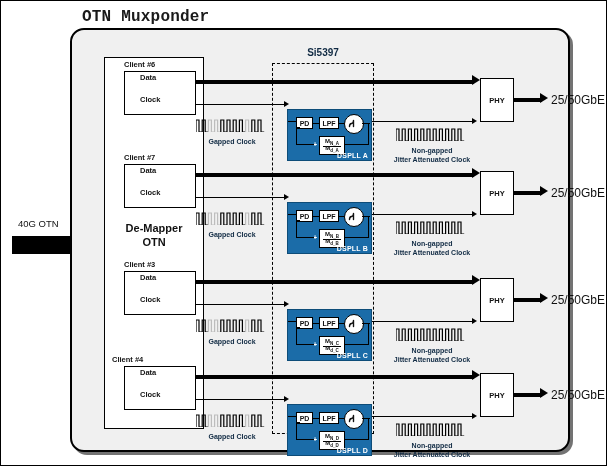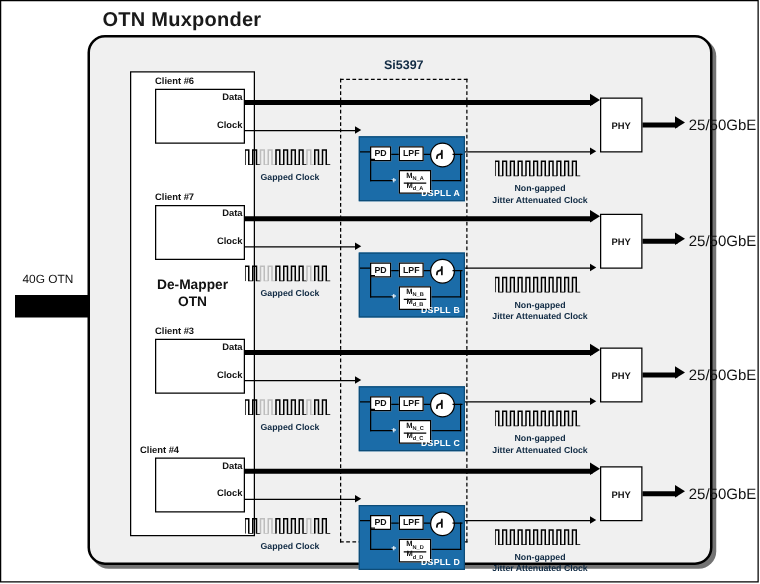--- a/index.html
+++ b/index.html
@@ -6,34 +6,34 @@
   body{font-family:"Liberation Sans", sans-serif;}
   #page{position:relative;width:608px;height:467px;background:#ffffff;overflow:hidden;}
 
   
   .page-frame{position:absolute;left:0;top:0;width:607px;height:466px;border:1px solid #000;box-sizing:border-box;}
 
   
   .muxponder-box{position:absolute;left:70px;top:28px;width:500px;height:424px;
     background:#f0f0f0;border:2px solid #000;border-radius:14px;box-sizing:border-box;
     box-shadow:3px 3px 0px rgba(0,0,0,0.55);}
-  .muxponder-title{position:absolute;left:82px;top:8px;font-size:16px;font-weight:bold;color:#1a1a1a;letter-spacing:0.2px;}
+  .muxponder-title{position:absolute;left:82px;top:8px;font-size:16px;font-weight:bold;color:#1a1a1a;letter-spacing:0.2px;font-family:Liberation Mono, monospace;}
 
   
   .demapper-box{position:absolute;left:104px;top:57px;width:100px;height:372px;background:#ffffff;border:1.4px solid #000;box-sizing:border-box;}
   .demapper-label{position:absolute;left:104px;top:222px;width:100px;text-align:center;font-size:11px;font-weight:bold;color:#111;line-height:1.25;}
 
   
   .si-box{position:absolute;left:272px;top:63px;width:102px;height:371px;border:1.4px dashed #000;box-sizing:border-box;}
   .si-title{position:absolute;left:272px;top:47px;width:102px;text-align:center;font-size:10px;font-weight:bold;color:#102a43;}
 
   
   .client-box{position:absolute;width:72px;height:44px;background:#ffffff;border:1.3px solid #000;box-sizing:border-box;}
   .client-cap{position:absolute;font-size:7.5px;font-weight:bold;color:#111;white-space:nowrap;}
-  .port-lbl{position:absolute;font-size:7.5px;font-weight:bold;color:#111;text-align:right;white-space:nowrap;}
+  .port-lbl{position:absolute;font-size:7.5px;font-weight:bold;color:#111;text-align:left;white-space:nowrap;}
 
   
   .data-line{position:absolute;height:4px;background:#000;}
   .clock-line{position:absolute;height:1.3px;background:#000;}
 
   .arrow-r{position:absolute;width:0;height:0;border-top:5px solid transparent;border-bottom:5px solid transparent;border-left:8px solid #000;}
   .arrow-r.sm{border-top:3.2px solid transparent;border-bottom:3.2px solid transparent;border-left:5.5px solid #000;}
 
   
   .pll{position:absolute;width:85px;height:52px;background:#1b6ca8;border:1px solid #0d4c78;box-sizing:border-box;}

